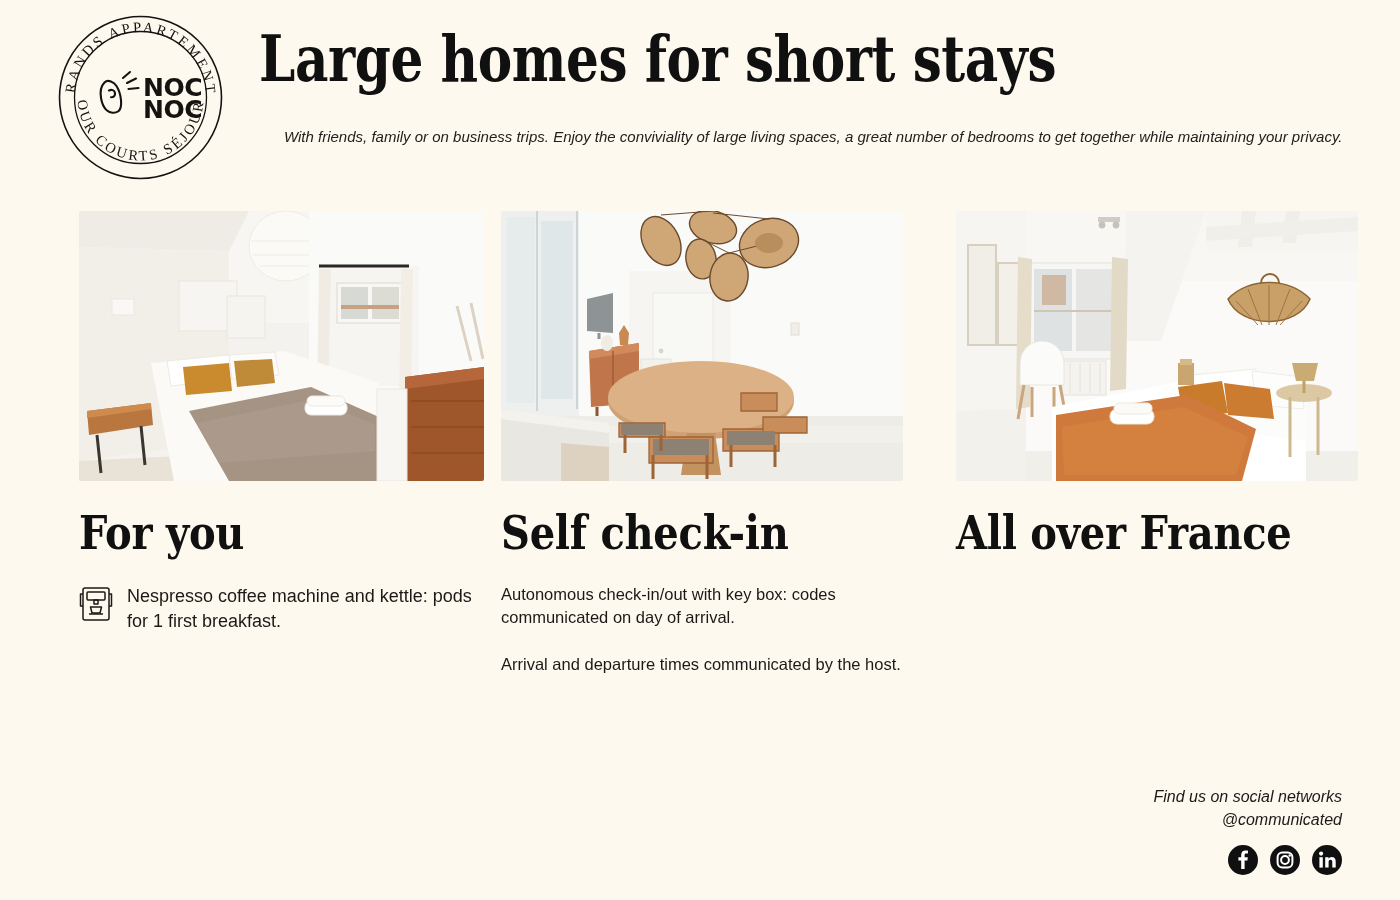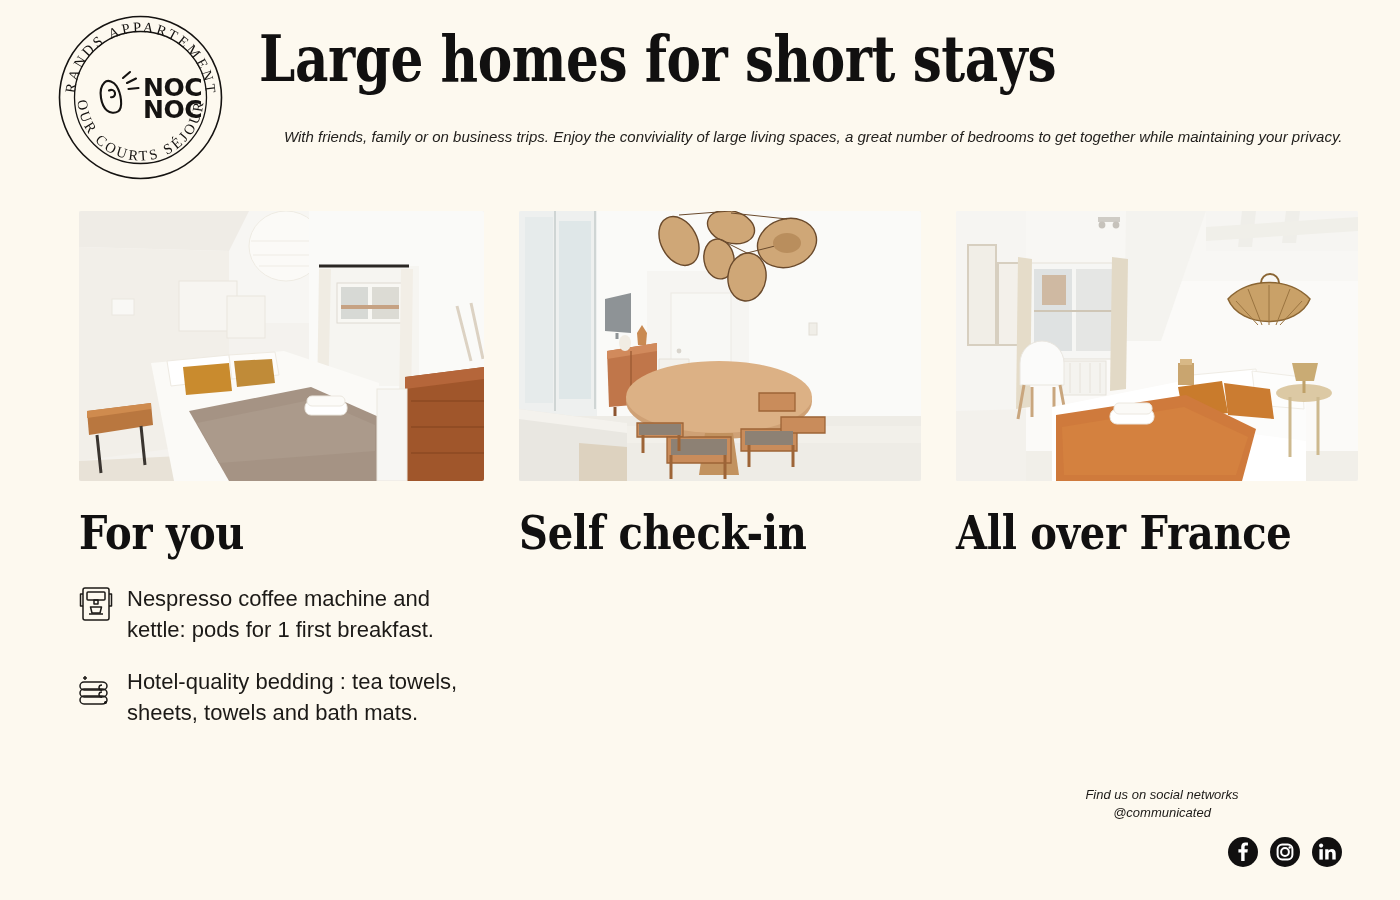--- a/index.html
+++ b/index.html
@@ -38,21 +38,21 @@
     font-style:italic;
     line-height:1.42;
     color:#23211e;
     margin-left:24px;
   }
 
   
   .cols{position:absolute;left:0;top:0;width:1400px;height:900px;margin-left:21px;}
   .col{position:absolute;top:211px;}
   .col-0{left:58px;width:405px;}
-  .col-1{left:498px;width:402px;}
+  .col-1{left:480px;width:402px;}
   .col-2{left:935px;width:402px;}
 
   .photo{
     width:100%;height:270px;
     border-radius:2px;
     overflow:hidden;
     position:relative;
     background:#f2efe9;
   }
   .photo svg{display:block;width:100%;height:100%;}
@@ -77,42 +77,42 @@
     margin-bottom:20px;
   }
   .feature .ico{
     flex:0 0 34px;
     width:34px;height:40px;
     margin-right:14px;
     margin-top:2px;
   }
   .feature .ico svg{display:block;width:34px;height:38px;}
   .feature .txt{
-    font-size:22px;
+    font-size:18px;
     line-height:1.40;
     color:#1c1a17;
     padding-top:1px;
   }
 
   .para{
     font-size:16.5px;
     line-height:1.40;
     color:#1c1a17;
     margin-top:0;
     margin-bottom:24px;
   }
   .body-block{margin-top:26px;}
 
   
   .social{
     position:absolute;right:58px;top:786px;width:360px;
     text-align:right;
   }
   .social-line{
-    font-size:13px;font-style:italic;line-height:1.42;color:#1c1a17;text-align:center;
+    font-size:16px;font-style:italic;line-height:1.42;color:#1c1a17;
   }
   .social-icons{
     margin-top:14px;
     display:flex;justify-content:flex-end;gap:12px;
   }
   .social-icons a,.social-icons span.sicon{
     display:block;width:30px;height:30px;
   }
   .social-icons svg{display:block;width:30px;height:30px;}
 </style>
@@ -226,32 +226,20 @@
               <rect x="8" y="7" width="18" height="8" rx="1"></rect>
               <path d="M15,15 h4 v4 h-4 z"></path>
               <path d="M10,29 h14"></path>
               <path d="M11.5,22 h11 l-1.5,6 h-8 z"></path>
               <path d="M4,9 h-2.5 v12 h2.5 M30,9 h2.5 v12 H30"></path>
             </svg>
           </span>
           <span class="txt">Nespresso coffee machine and kettle: pods for 1 first breakfast.</span>
         </div>
 
-        <div class="feature">
-          <span class="ico">
-            <svg viewBox="0 0 34 38" xmlns="http://www.w3.org/2000/svg" fill="none" stroke="#1c1a17" stroke-width="1.5" stroke-linejoin="round">
-              <path d="M5,14 h18 a5,4 0 0 1 0,8 H5 a4,4 0 0 1 0,-8 z"></path>
-              <path d="M5,21 h18 a5,4 0 0 1 0,8 H5 a4,4 0 0 1 0,-8 z"></path>
-              <path d="M5,28 h18 a5,4 0 0 1 0,8 H5 a4,4 0 0 1 0,-8 z"></path>
-              <path d="M23,17 a3,2.6 0 0 0 0,5.2 M23,24 a3,2.6 0 0 0 0,5.2"></path>
-              <path d="M6,8 v4 M4,10 h4 M26.5,33 v3 M25,34.5 h3"></path>
-            </svg>
-          </span>
-          <span class="txt">Hotel-quality bedding : tea towels, sheets, towels and bath mats.</span>
-        </div>
 
 
 
       </div>
     </div>
 
     <div class="col col-1">
       <div class="photo">
         <svg viewBox="0 0 402 270" preserveAspectRatio="none" xmlns="http://www.w3.org/2000/svg">
           <rect width="402" height="270" fill="#f7f6f3"></rect>
@@ -316,20 +304,24 @@
             <rect x="226" y="220" width="48" height="14"></rect>
           </g>
           <g stroke="#9d6437" stroke-width="3">
             <path d="M152,244 v24 M206,244 v24 M230,234 v22 M274,234 v22 M124,224 v18 M160,224 v16"></path>
           </g>
 
           <rect x="290" y="112" width="8" height="12" fill="#f0eee8" stroke="#e2ded6"></rect>
         </svg>
       </div>
       <div class="col-title">Self check-in</div>
+      <div class="body-block">
+        <p class="para">Autonomous check-in/out with key box: codes communicated on day of arrival.</p>
+        <p class="para">Arrival and departure times communicated by the host.</p>
+      </div>
     </div>
 
     <div class="col col-2">
       <div class="photo">
         <svg viewBox="0 0 402 270" preserveAspectRatio="none" xmlns="http://www.w3.org/2000/svg">
           <rect width="402" height="270" fill="#fbfaf8"></rect>
 
           <path d="M0,0 H402 V70 H0 Z" fill="#f8f7f4"></path>
           <path d="M170,0 L250,0 L205,130 L168,130 Z" fill="#f4f3ef"></path>
           <path d="M250,0 H402 V40 H250 Z" fill="#f6f5f2"></path>

